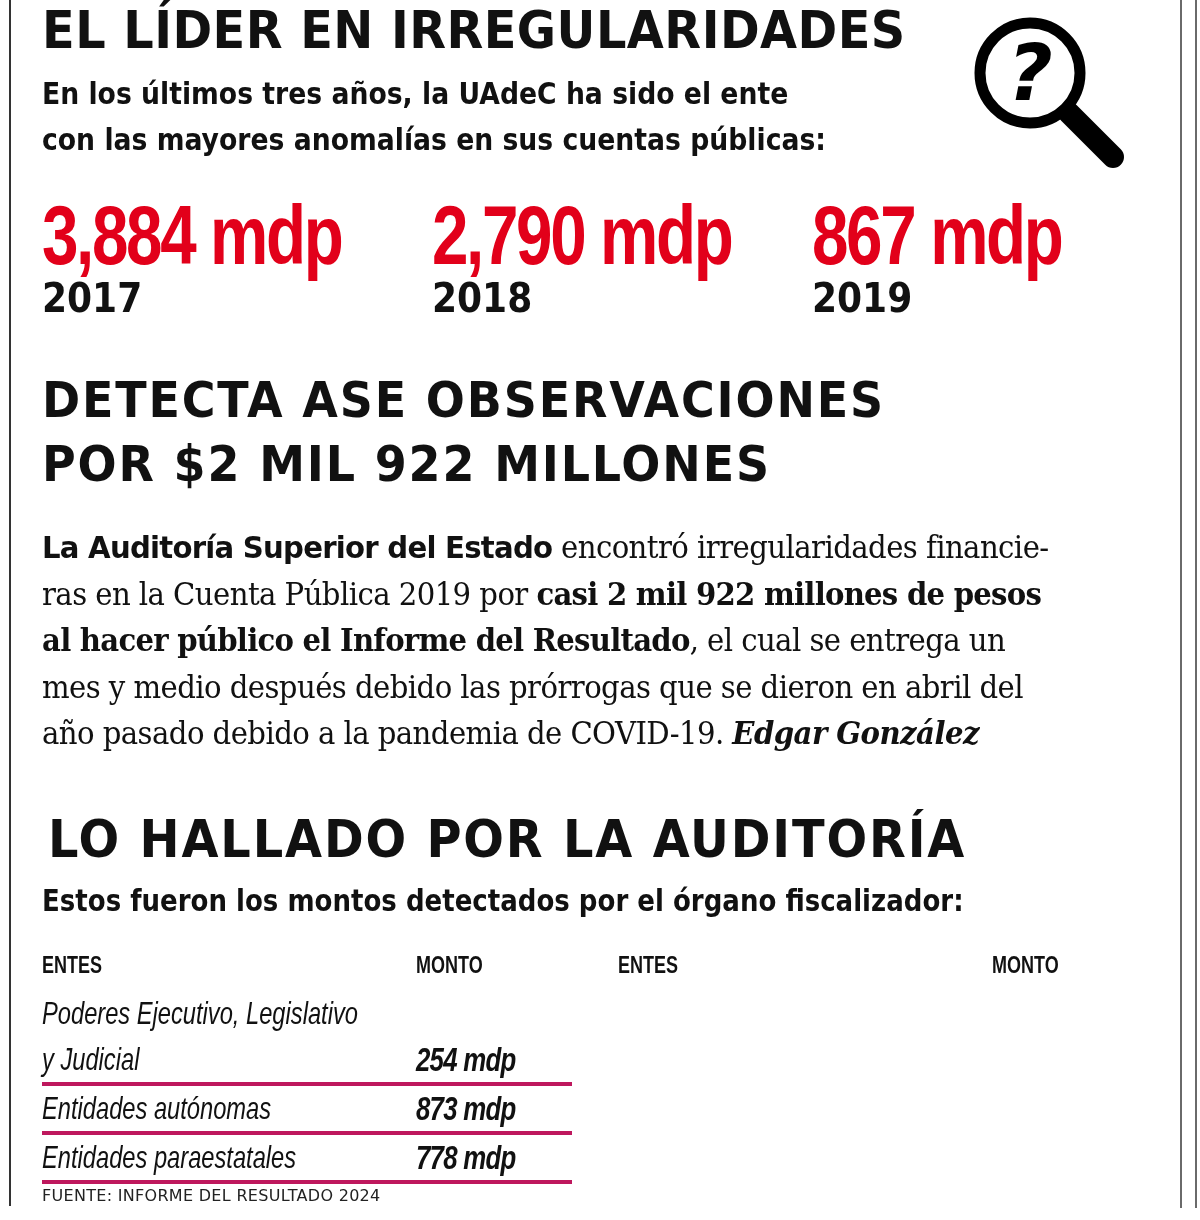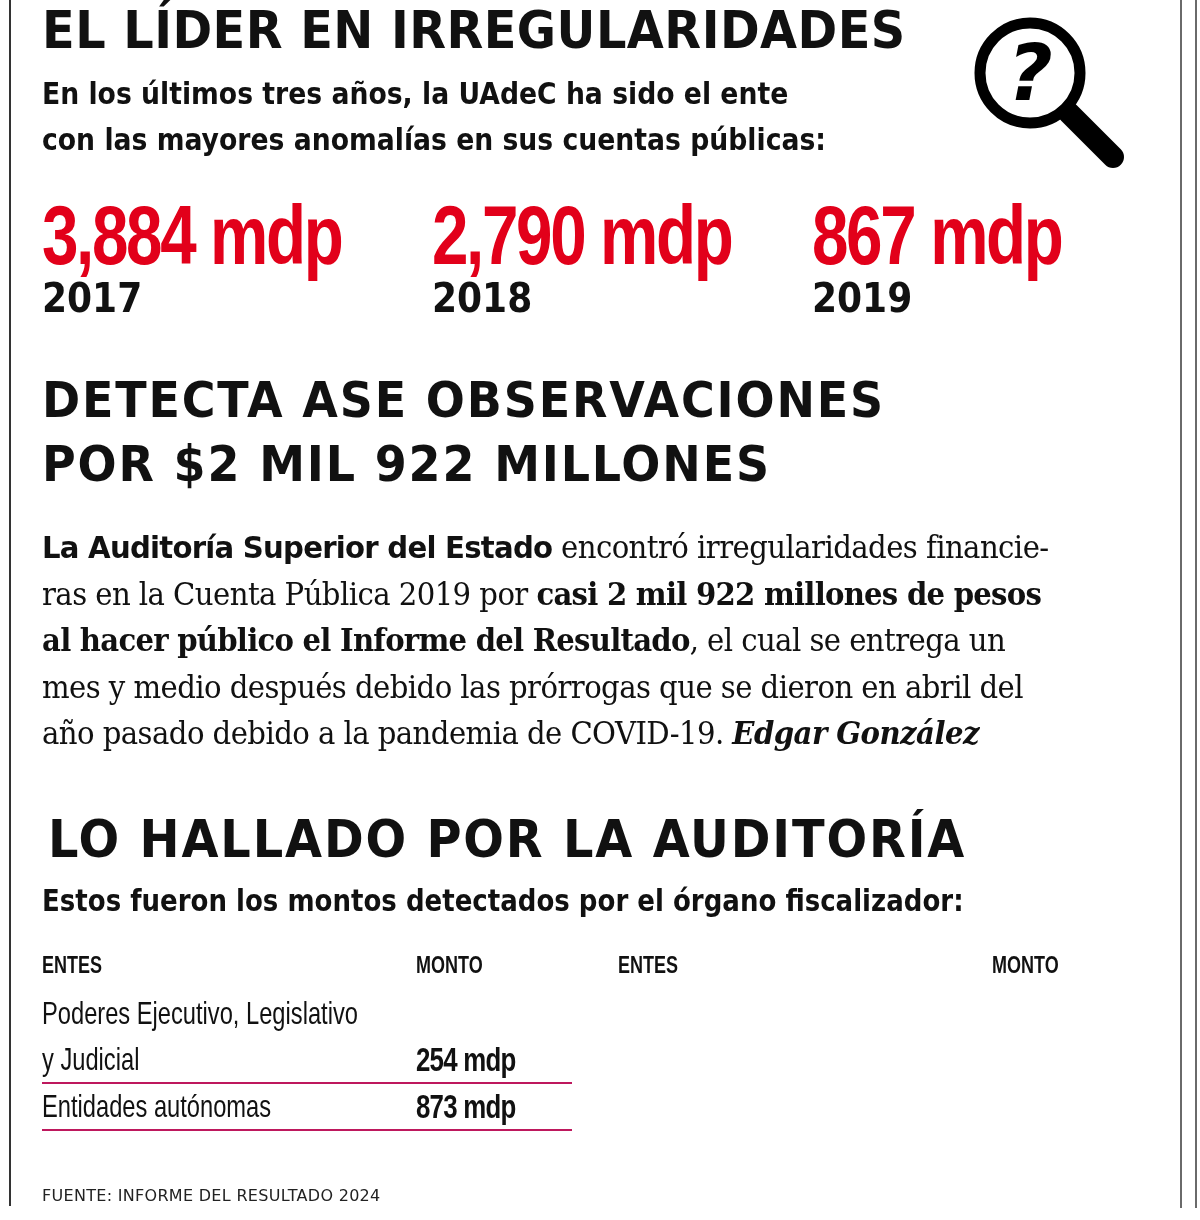--- a/index.html
+++ b/index.html
@@ -27,21 +27,21 @@
   .body i { font-weight: 700; font-style: italic; }
 
   .title3 { position: absolute; left: 48px; top: 808px; font-family: "DejaVu Sans", sans-serif; font-weight: 700; font-size: 52px; line-height: 62px; letter-spacing: 2px; transform: scaleX(0.92); transform-origin: left top; white-space: nowrap; }
   .subtitle3 { position: absolute; left: 42px; top: 878px; font-family: "DejaVu Sans", sans-serif; font-weight: 700; font-size: 31px; line-height: 44px; transform: scaleX(0.84); transform-origin: left top; white-space: nowrap; }
 
   .tbl { position: absolute; top: 940px; }
   .tbl.t1 { left: 42px; width: 530px; }
   .tbl.t2 { left: 618px; width: 530px; }
   .th { position: relative; height: 50px; font-family: "Liberation Sans", sans-serif; font-weight: 700; font-size: 24px; line-height: 50px; }
   .th span { position: absolute; top: 0; transform: scaleX(0.75); transform-origin: left top; white-space: nowrap; }
-  .row { position: relative; height: 45px; border-bottom: 2px solid #be185d; }
+  .row { position: relative; height: 45px; border-bottom: 4px solid #be185d; font-style: italic; }
   .row.tall { height: 92px; }
   .row .name { position: absolute; left: 0; bottom: 0; font-family: "Liberation Sans", sans-serif; font-size: 32px; line-height: 46px; transform: scaleX(0.74); transform-origin: left bottom; white-space: pre-line; }
   .row .amt { position: absolute; bottom: 0; font-family: "Liberation Sans", sans-serif; font-weight: 700; font-size: 34px; line-height: 46px; letter-spacing: -1px; transform: scaleX(0.76); transform-origin: left bottom; white-space: nowrap; }
   .t1 .amt, .t1 .colm { left: 374px; }
   .t2 .amt, .t2 .colm { left: 374px; }
 
   .source { position: absolute; left: 42px; top: 1186px; font-family: "DejaVu Sans", sans-serif; font-size: 16px; letter-spacing: 0.3px; color: #222; }
 </style>
 </head>
 <body>
@@ -98,20 +98,24 @@
   </div>
   <div class="row tall">
     <div class="name">Poderes Ejecutivo, Legislativo
 y Judicial</div>
     <div class="amt">254 mdp</div>
   </div>
   <div class="row">
     <div class="name">Entidades autónomas</div>
     <div class="amt">873 mdp</div>
   </div>
+  <div class="row">
+    <div class="name">Entidades paraestatales</div>
+    <div class="amt">778 mdp</div>
+  </div>
 </div>
 
 <div class="tbl t2">
   <div class="th">
     <span style="left:0">ENTES</span>
     <span class="colm" style="left:374px">MONTO</span>
   </div>
 </div>
 
 <div class="source">FUENTE: INFORME DEL RESULTADO 2024</div>

